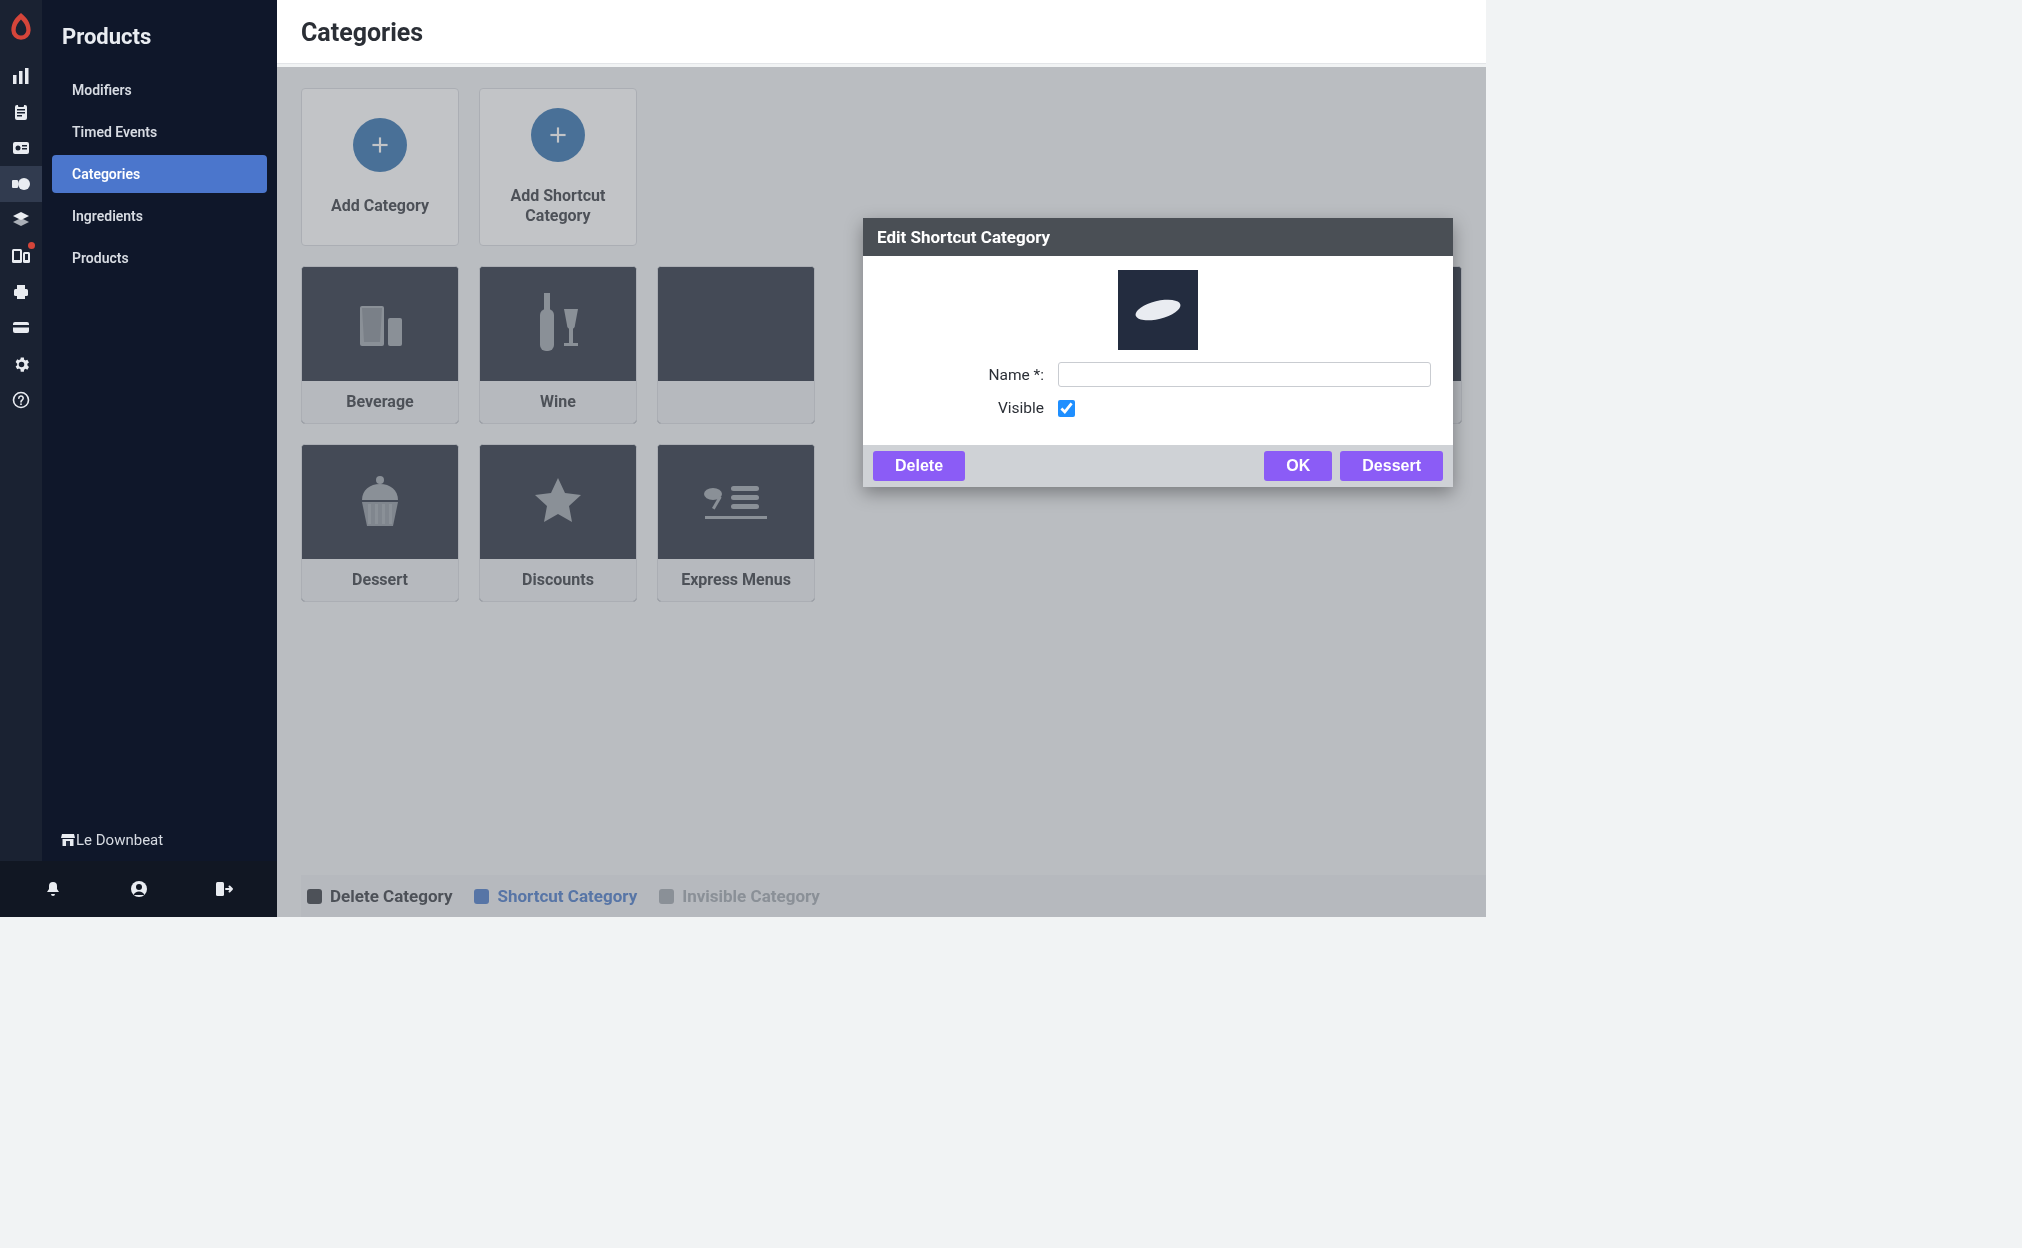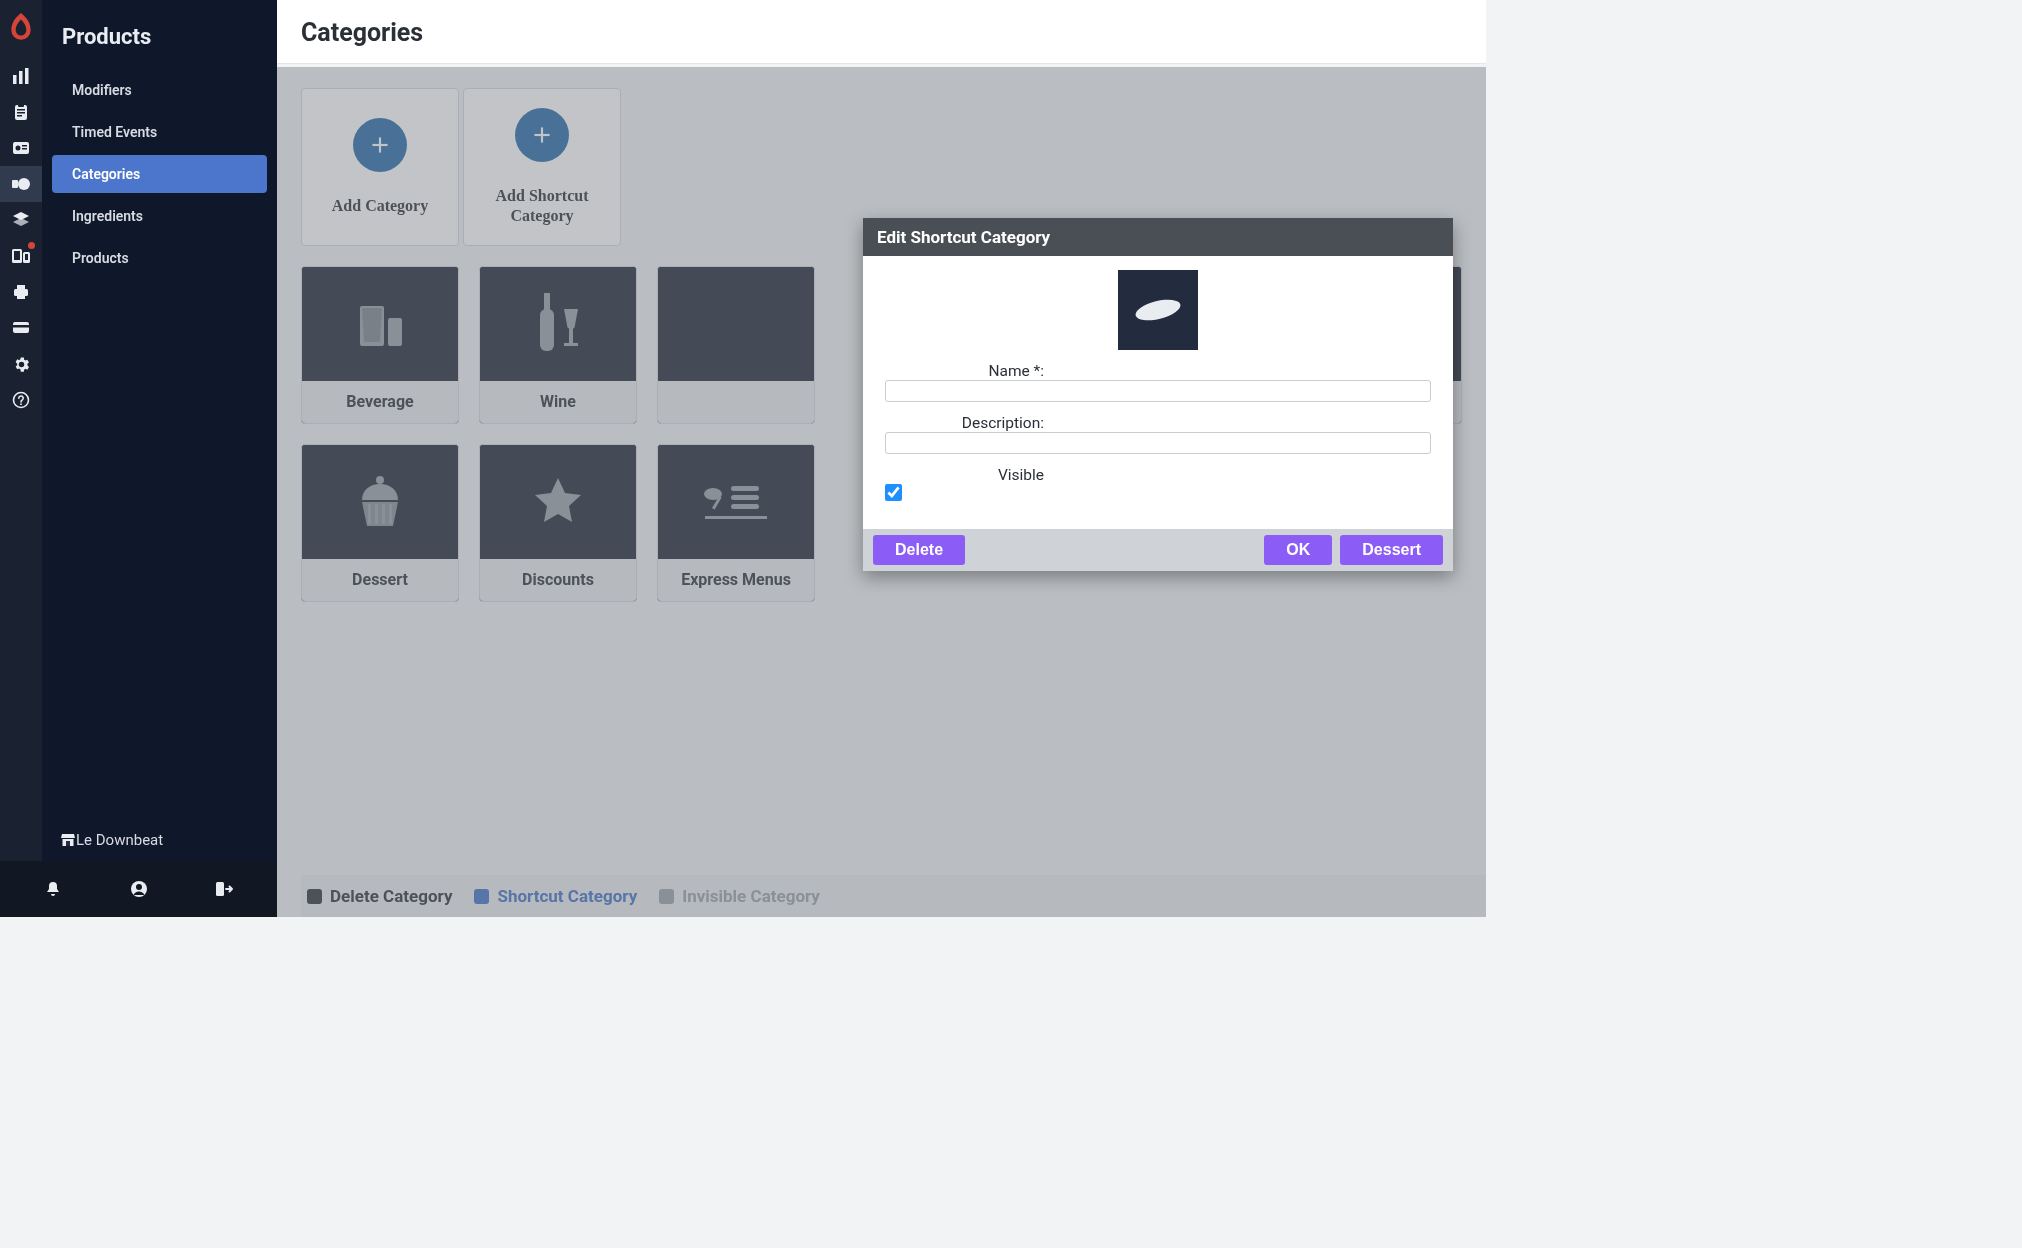--- a/index.html
+++ b/index.html
@@ -97,23 +97,22 @@
   border-bottom: 1px solid #e3e5e8;
 }
 .main-header h1 { font-size: 25px; font-weight: 700; color: #2b2f36; }
 .content-scroll {
   flex: 1;
   padding: 24px 24px 0 24px;
   overflow: hidden;
   position: relative;
 }
 .card-grid {
-  display: flex; flex-wrap: wrap; gap: 4px;
+  display: flex; flex-wrap: wrap; gap: 20px;
   align-content: flex-start;
-  font-family: Liberation Serif, serif;
 }
 .card {
   width: 158px; height: 158px;
   background: #fff;
   border: 1px solid #d5d8dd;
   border-radius: 4px;
   display: flex; flex-direction: column; align-items: center; justify-content: center;
   cursor: pointer;
 }
 .card.add .plus {
@@ -188,23 +187,22 @@
 .modal-body {
   padding: 14px 22px 16px 22px;
 }
 .modal-img {
   width: 80px; height: 80px;
   background: #232c3f;
   margin: 0 auto 12px auto;
   display: flex; align-items: center; justify-content: center;
 }
 .form-row {
-  display: flex; 
+  display: flex; align-items: center;
   margin-bottom: 12px;
-  flex-direction: column;
 }
 .form-row label {
   width: 173px; text-align: right;
   padding-right: 14px;
   font-size: 15.5px; color: #2b2f36;
 }
 .form-row input[type="text"] {
   flex: 1;
   border: 1px solid #c9ccd1;
   border-radius: 3px;
@@ -495,24 +493,20 @@
     <div class="modal-img">
       <svg width="50" height="26" viewBox="0 0 50 26" fill="#e9ecf1">
           <ellipse cx="25" cy="13" rx="23" ry="9" transform="rotate(-14 25 13)"></ellipse>
         </svg>
     </div>
     <div class="form-row">
       <label>Name *:</label>
       <input type="text" value="" style="">
     </div>
     <div class="form-row">
-      <label>Description:</label>
-      <input type="text" value="" style="">
-    </div>
-    <div class="form-row">
       <label>Visible</label>
       <input type="checkbox" checked="" style="">
     </div>
   </div>
   <div class="modal-foot">
     <button class="btn">Delete</button>
     <div class="spacer"></div>
     <button class="btn">OK</button>
     <button class="btn">Dessert</button>
   </div>

